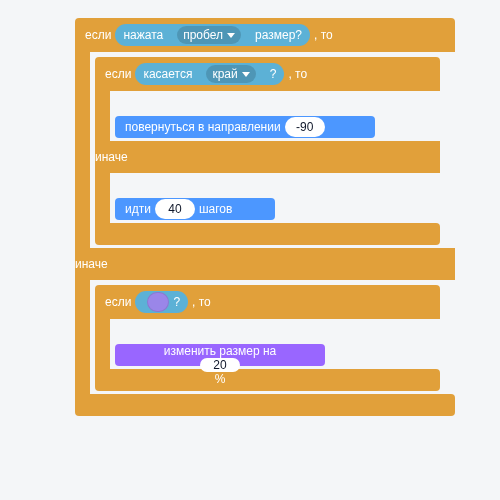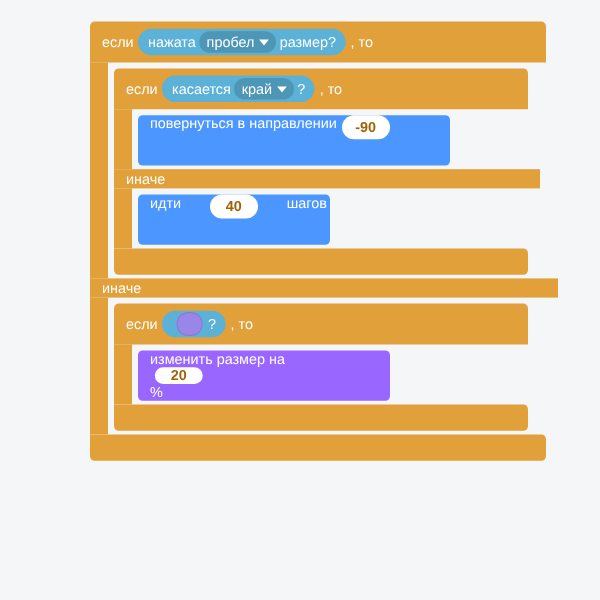--- a/index.html
+++ b/index.html
@@ -52,21 +52,21 @@
     border-radius: 12px;
     margin: 0 4px;
     white-space: nowrap;
   }
   .pill.sensing { background: #5CB1D6; }
   .pill .dropdown {
     display: inline-flex;
     align-items: center;
     height: 18px;
     padding: 0 6px;
-    margin: 0 3px;
+    margin: 0 14px;
     border-radius: 10px;
     background: rgba(0,0,0,0.15);
     white-space: nowrap;
   }
   .pill .dropdown .arrow {
     width: 0; height: 0;
     border-left: 4px solid transparent;
     border-right: 4px solid transparent;
     border-top: 5px solid #fff;
     margin-left: 4px;
@@ -74,22 +74,22 @@
 
   .numslot {
     display: inline-flex;
     align-items: center;
     justify-content: center;
     min-width: 28px;
     height: 20px;
     padding: 0 6px;
     border-radius: 12px;
     background: #fff;
-    color: #a16207;
-    font-weight: 700;
+    color: #0f172a;
+    font-weight: 400;
     margin: 0 4px;
   }
   .colorslot {
     display:inline-block;
     width: 22px; height: 20px;
     border-radius: 10px;
     margin: 0 4px;
     box-shadow: inset 0 0 0 1px rgba(0,0,0,0.1);
   }
 
@@ -104,40 +104,40 @@
   .c-body {
     margin-left: 15px;
     padding: 5px 0 3px 5px;
   }
   .c-cap  {
     height: 22px;
     background:#e1a03a;
     border-radius: 0 4px 4px 4px;
   }
   .else-bar {
-    height: 16px;
+    height: 32px;
     background:#e1a03a;
     display:flex; align-items:center;
-    padding-left: 10px;
   }
 
   
   .lvl0 { width: 380px; }
   .lvl1 { width: 345px; }
 
   .motion-row, .looks-row {
-    display:flex; align-items:flex-start;
-    height:42px; padding:0 10px;
+    display:flex; align-items:center;
+    height:22px; padding:0 10px;
     border-radius:4px;
     box-sizing:border-box;
+    margin-top:20px;
   }
   .motion-row { background:#4c97ff; }
   .looks-row  { background:#9966ff;flex-direction:column; }
   .w-point { width: 260px; }
-  .w-move  { width: 160px; gap: 20px; }
+  .w-move  { width: 160px; }
   .w-size  { width: 210px; }
 </style>
 </head>
 <body>
 
 <div class="workspace">
 
   <div class="blk control lvl0">
     <span class="txt">если</span>
     <span class="pill sensing">

